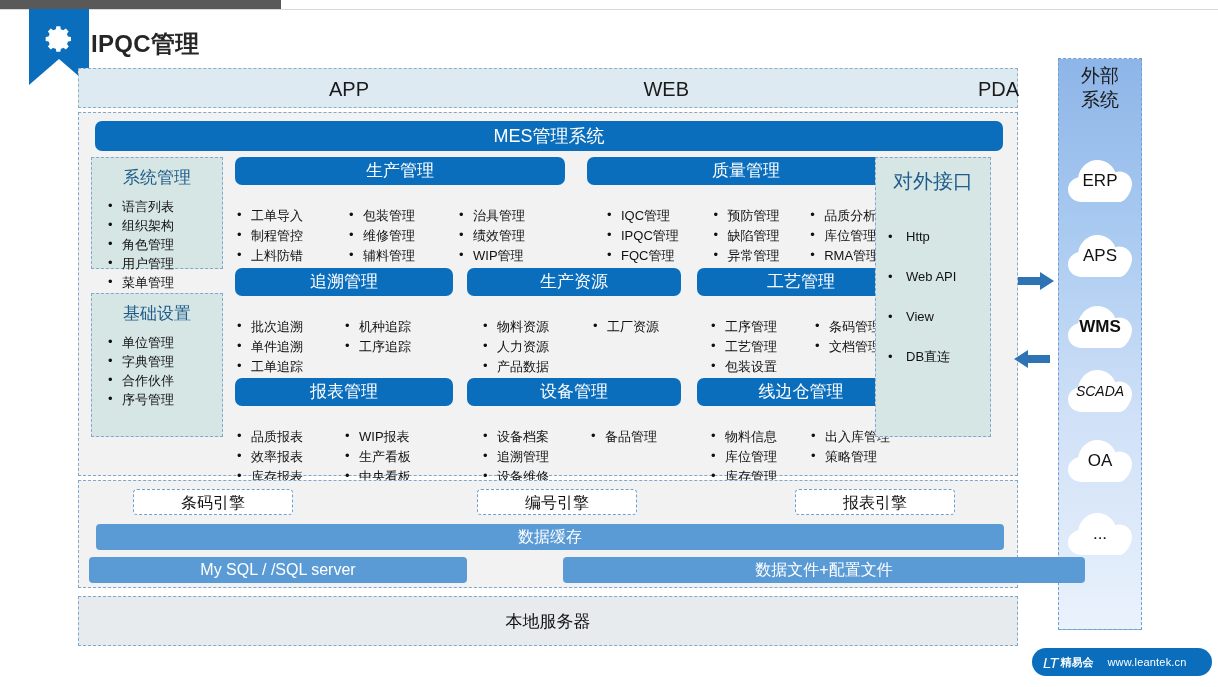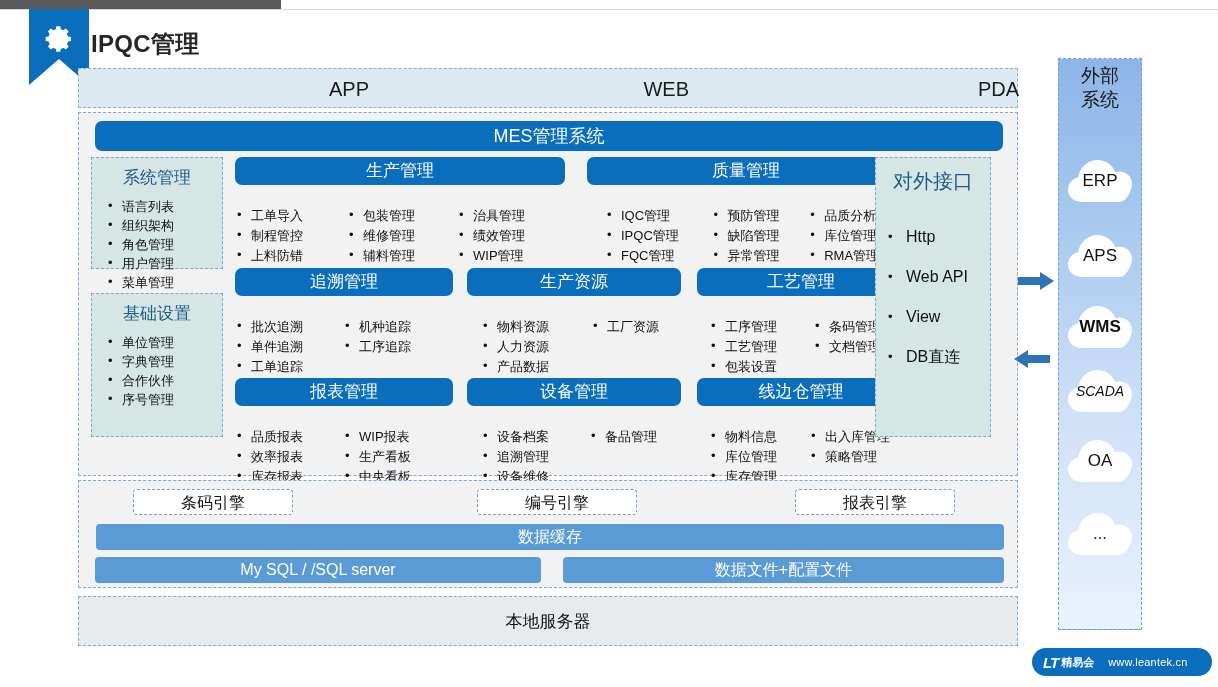--- a/index.html
+++ b/index.html
@@ -45,21 +45,21 @@
   .sidebox li{font-size:13px;line-height:19px;color:#111;position:relative;padding-left:14px;}
   .sidebox li:before{content:"•";position:absolute;left:0;top:-1px;font-size:13px;}
   #sidebox-sys{left:12px;top:44px;width:132px;height:112px;}
   #sidebox-base{left:12px;top:180px;width:132px;height:144px;}
 
   
   #iface-box{position:absolute;left:796px;top:44px;width:116px;height:280px;
      background:#d6e6e4;border:1px dashed #7fa8cc;box-sizing:border-box;}
   #iface-box .ttl{font-size:20px;color:#1f5c8b;text-align:center;margin-top:10px;}
   #iface-box ul{list-style:none;margin:22px 0 0 0;padding:0 0 0 12px;}
-  #iface-box li{font-size:16px;line-height:40px;color:#111;position:relative;padding-left:18px;}
+  #iface-box li{font-size:13px;line-height:40px;color:#111;position:relative;padding-left:18px;}
   #iface-box li:before{content:"•";position:absolute;left:0;top:0;font-size:13px;}
 
   
   .module{position:absolute;}
   .module .cap{height:28px;border-radius:7px;background:#0a6ebd;color:#fff;
       font-size:17px;line-height:28px;text-align:center;}
   .module .cols{display:flex;margin-top:21px;}
   .module .cols ul{list-style:none;margin:0;padding:0;}
   .module .cols li{font-size:13px;line-height:20px;color:#111;position:relative;padding-left:16px;white-space:nowrap;}
   .module .cols li:before{content:"•";position:absolute;left:2px;top:-1px;font-size:13px;}
@@ -82,34 +82,34 @@
   
   .eng-panel{position:absolute;left:78px;top:480px;width:940px;height:108px;
      background:#f2f2f2;border:1px dashed #7fa8cc;box-sizing:border-box;}
   .engine{position:absolute;top:8px;height:26px;border:1px dashed #6f9ed0;background:#fff;
      border-radius:4px;font-size:16px;line-height:26px;text-align:center;color:#111;box-sizing:border-box;}
   .eng0{left:54px;width:160px;}
   .eng1{left:398px;width:160px;}
   .eng2{left:716px;width:160px;}
   .cache{position:absolute;left:17px;top:43px;width:908px;height:26px;border-radius:4px;
      background:#5b9bd5;color:#fff;font-size:16px;line-height:26px;text-align:center;}
-  .db-left{position:absolute;left:16px;top:76px;width:446px;height:26px;border-radius:4px;
+  .db-left{position:absolute;left:10px;top:76px;width:378px;height:26px;border-radius:4px;
      background:#5b9bd5;color:#fff;font-size:16px;line-height:26px;text-align:center;}
-  .db-right{position:absolute;left:484px;top:76px;width:441px;height:26px;border-radius:4px;
+  .db-right{position:absolute;left:484px;top:76px;width:522px;height:26px;border-radius:4px;
      background:#5b9bd5;color:#fff;font-size:16px;line-height:26px;text-align:center;}
 
   
   .srv-panel{position:absolute;left:78px;top:596px;width:940px;height:50px;
      background:#e8ebee;border:1px dashed #7fa8cc;box-sizing:border-box;
      font-size:17px;line-height:50px;text-align:center;color:#111;}
 
   
   .brand{position:absolute;left:1032px;top:648px;width:180px;height:28px;border-radius:14px;
      background:#0a6ebd;display:flex;align-items:center;}
-  .brand .mark{margin-left:11px;color:#fff;font-size:15px;font-weight:bold;font-style:italic;letter-spacing:-1px;}
+  .brand .mark{margin-left:11px;color:#fff;font-size:15px;font-weight:normal;font-style:italic;letter-spacing:-1px;}
   .brand .cn{color:#fff;font-size:11px;font-weight:bold;margin-left:3px;}
   .brand .url{color:#fff;font-size:11px;margin-left:14px;letter-spacing:.2px;}
 </style>
 </head>
 <body>
 
 <div class="root">
 
   <div class="top-strip"></div>
   <div class="top-hairline"></div>

